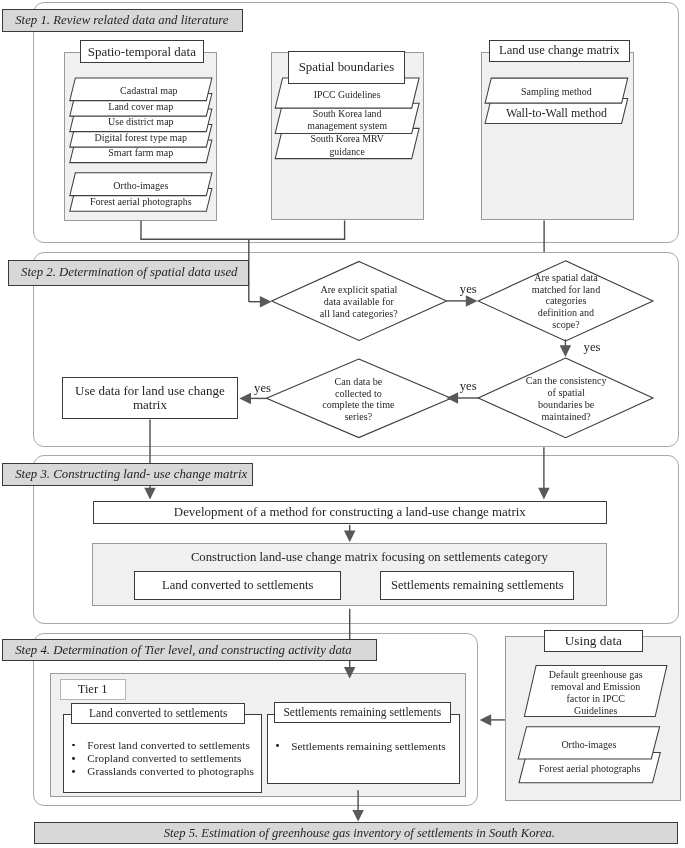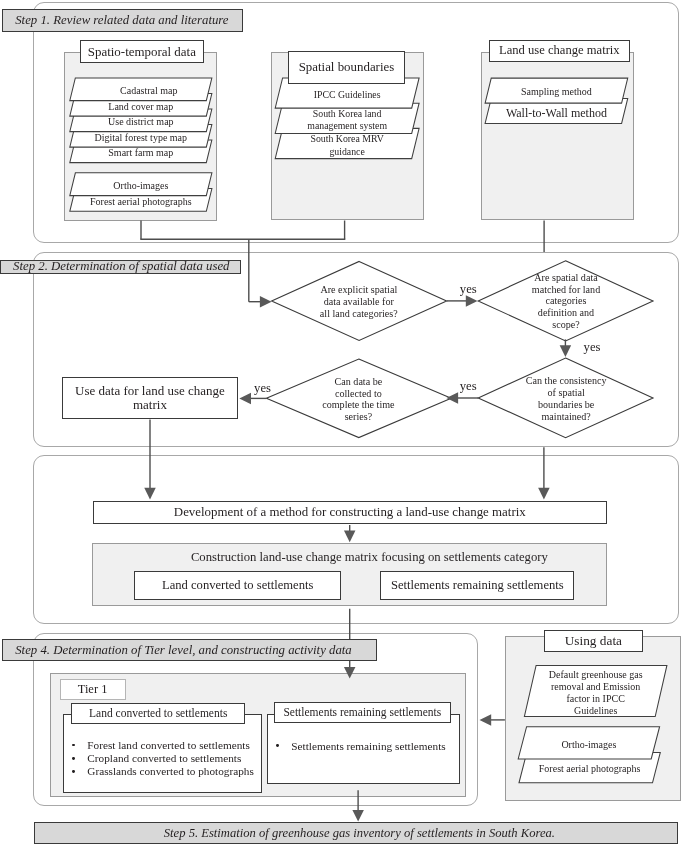--- a/index.html
+++ b/index.html
@@ -112,29 +112,32 @@
   <div class="abs wbox" style="left:288.2px;top:39.0px;width:116.5px;height:33px;font-size:12.9px;margin-top:12px;">
     <span>Spatial boundaries</span>
   </div>
 
   <div class="abs grouppanel" style="left:481.1px;top:51.7px;width:153.1px;height:168.8px;"></div>
   <div class="abs wbox" style="left:488.9px;top:39.5px;width:140.9px;height:22px;font-size:12.6px;">
     <span>Land use change matrix</span>
   </div>
 
   <div class="abs stepbox" style="left:33.2px;top:252.0px;width:645.4px;height:195.3px;"></div>
-  <div class="abs steplabel" style="left:0;top:259.8px;width:240.7px;height:14px;">
+  <div class="abs steplabel" style="left:8px;top:259.8px;width:240.7px;height:26px;">
     <span>Step 2. Determination of spatial data used</span>
   </div>
 
   <div class="abs wbox" style="left:62.2px;top:377.2px;width:175.5px;height:41.8px;font-size:13px;line-height:14.5px;">
     <span style="display:block;width:155px;"><span>Use data for land use change matrix</span></span>
   </div>
 
   <div class="abs stepbox" style="left:33.2px;top:455.4px;width:645.4px;height:168.8px;"></div>
+  <div class="abs steplabel" style="left:2.2px;top:462.9px;width:251.3px;height:22.9px;">
+    <span>Step 3. Constructing land- use change matrix</span>
+  </div>
   <div class="abs wbox" style="left:92.6px;top:500.6px;width:514.4px;height:23.7px;font-size:12.9px;">
     <span>Development of a method for constructing a land-use change matrix</span>
   </div>
   <div class="abs grouppanel" style="left:92.4px;top:543.0px;width:514.7px;height:63.2px;"></div>
   <div class="abs plaintext" style="left:112px;top:549.5px;width:514.7px;font-size:12.7px;line-height:14px;">
     <span>Construction land-use change matrix focusing on settlements category</span>
   </div>
   <div class="abs wbox" style="left:134.0px;top:570.5px;width:207.4px;height:29.2px;font-size:12.6px;">
     <span>Land converted to settlements</span>
   </div>

